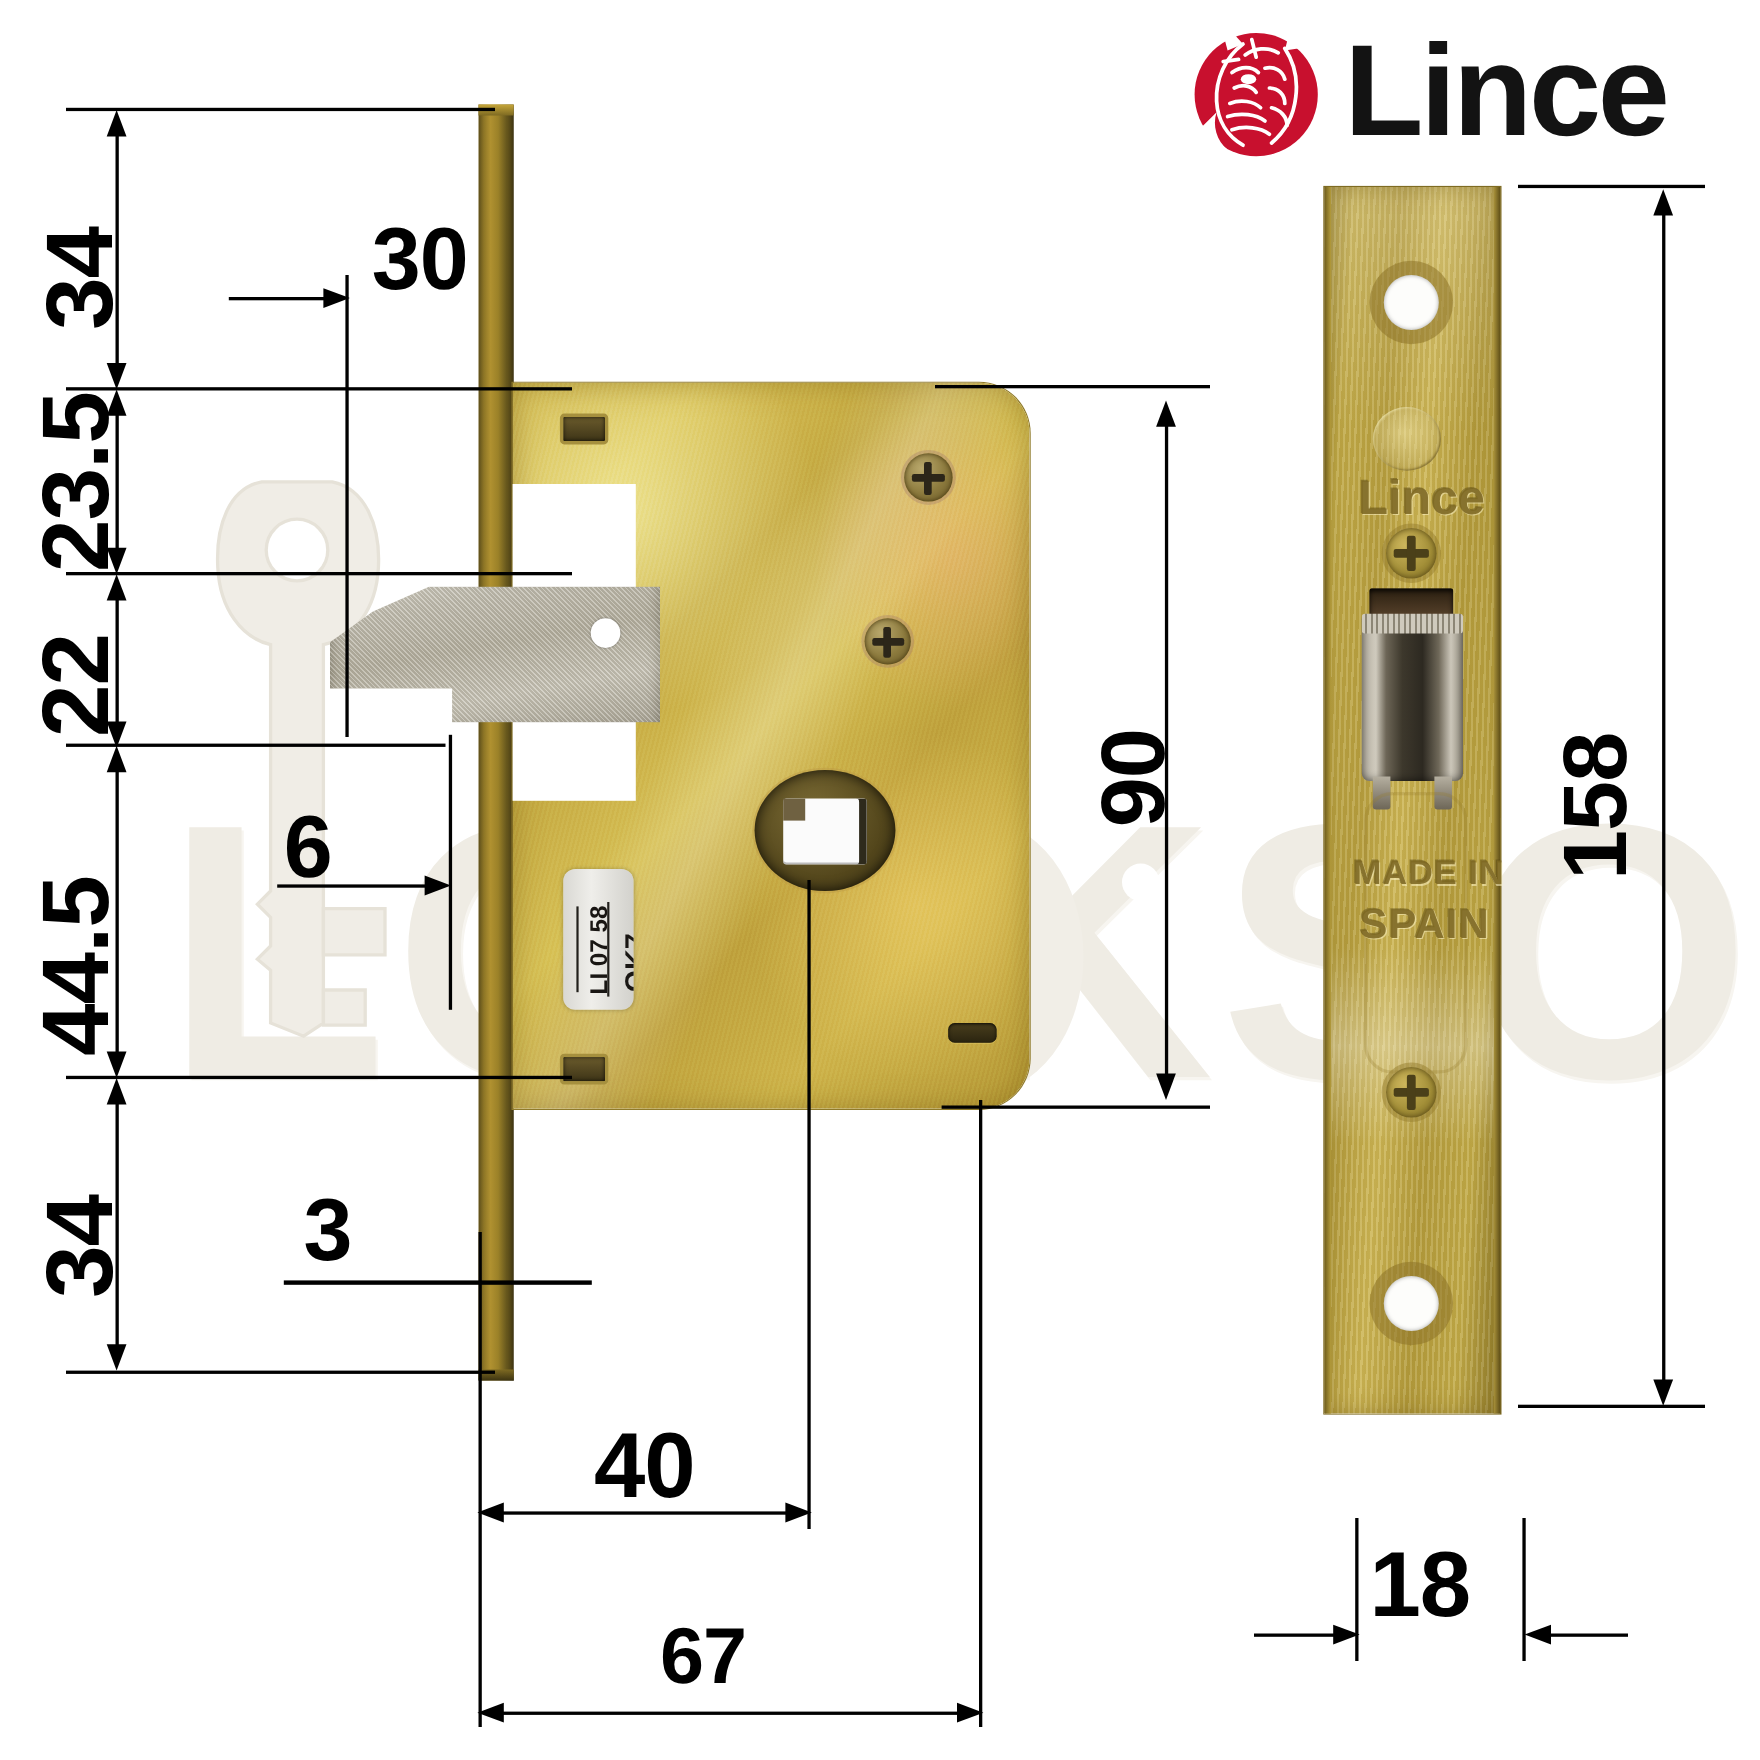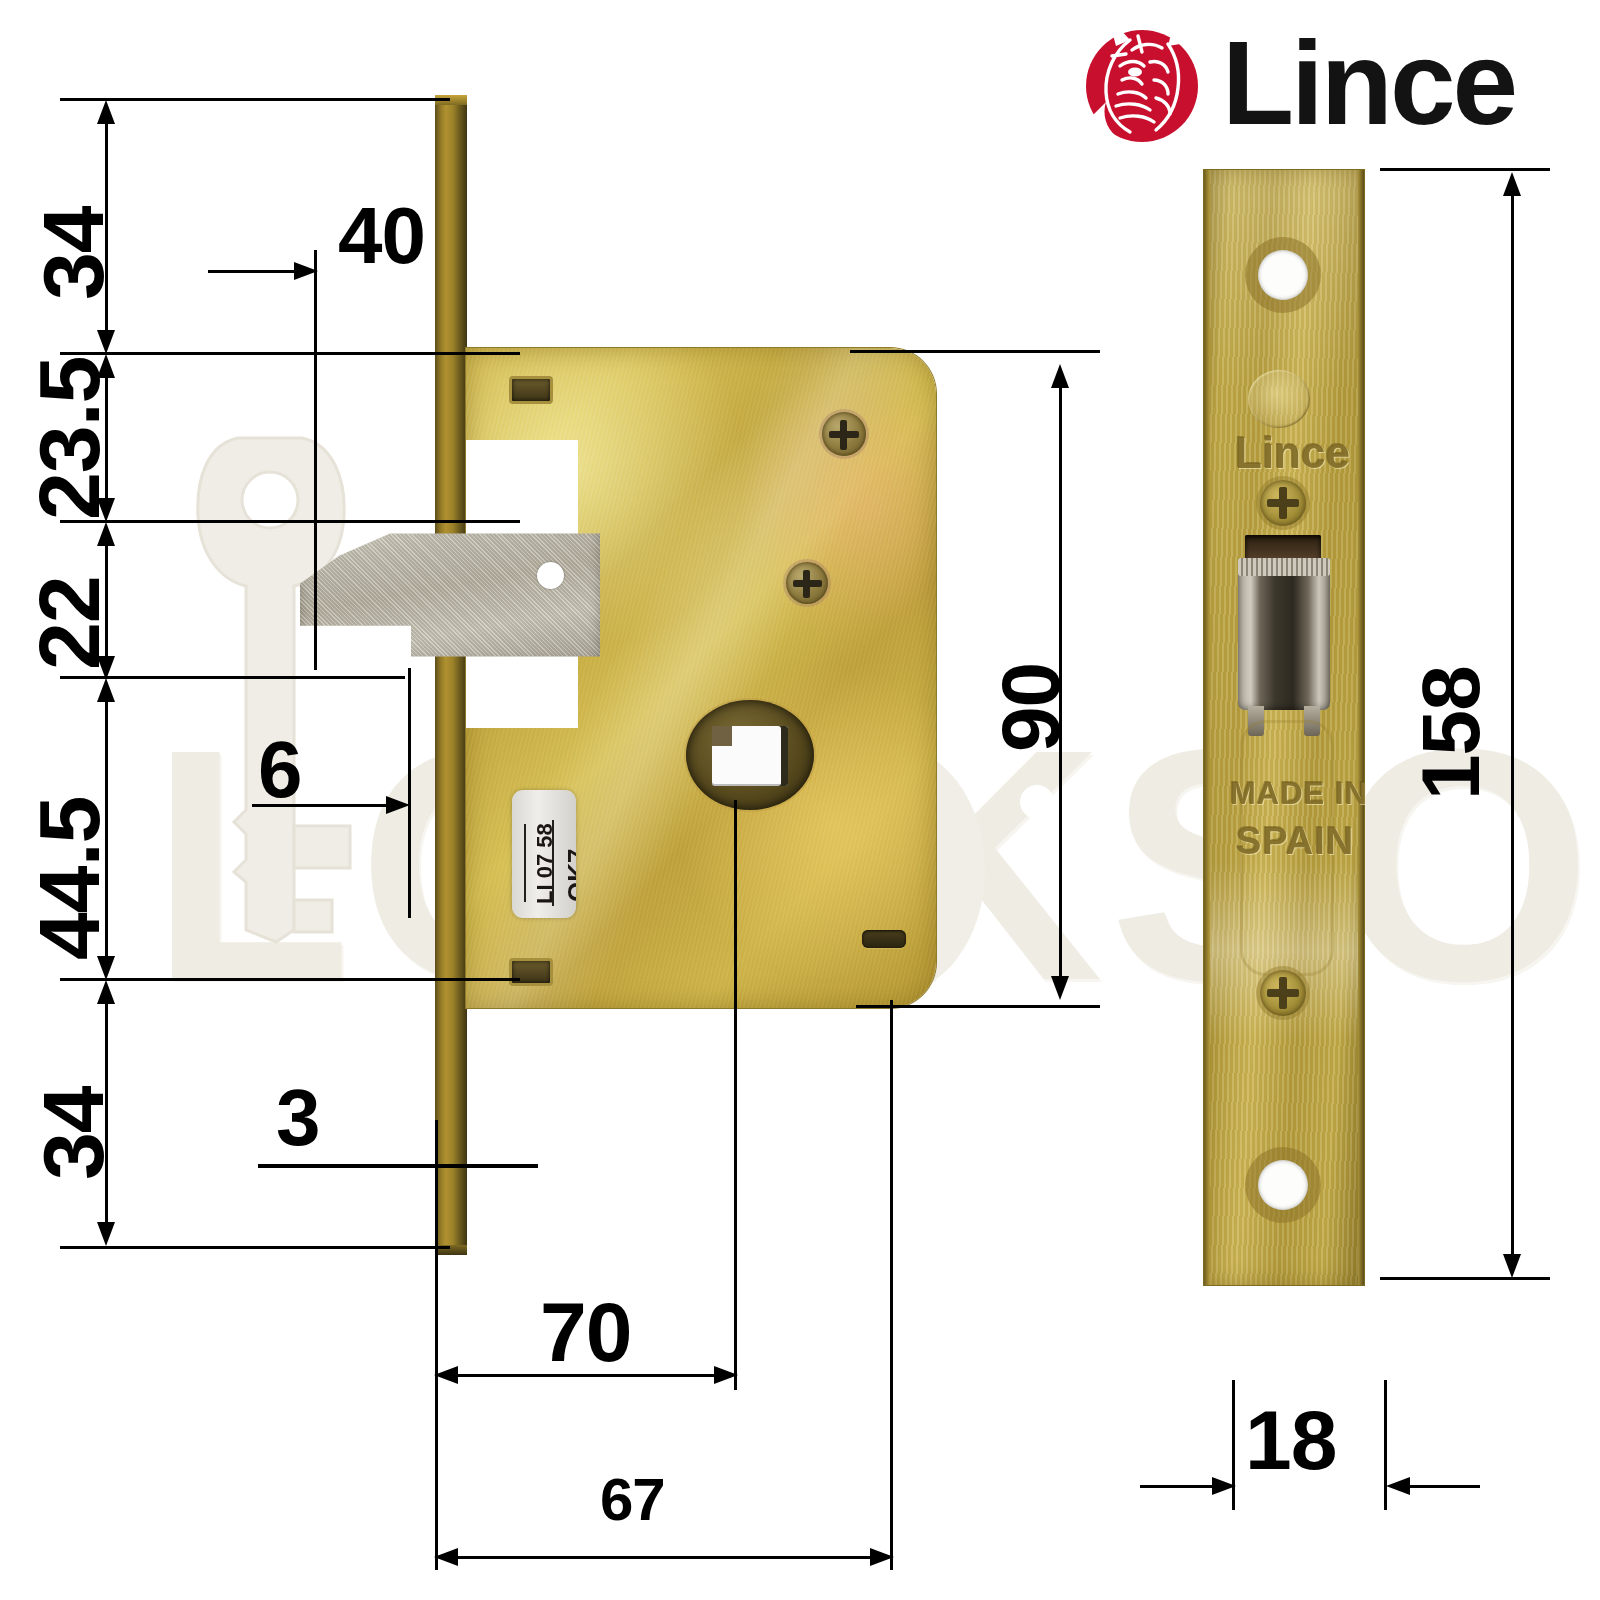--- a/index.html
+++ b/index.html
@@ -388,21 +388,21 @@
   <div class="dim rot" style="left:26px;top:960px;font-size:86px;">44.5</div>
 
   <div class="ln v" style="left:105px;top:988px;height:250px;"></div>
   <div class="arw arw-up" style="left:97px;top:980px;"></div>
   <div class="arw arw-dn" style="left:97px;top:1222px;"></div>
   <div class="dim rot" style="left:30px;top:1180px;font-size:86px;">34</div>
 
   <div class="ln v ext" style="left:314px;top:250px;height:420px;"></div>
   <div class="ln h" style="left:208px;top:270px;width:90px;"></div>
   <div class="arw arw-rt" style="left:294px;top:262px;"></div>
-  <div class="dim" style="left:338px;top:196px;font-size:80px;">40</div>
+  <div class="dim" style="left:338px;top:196px;font-size:80px;">30</div>
 
   <div class="ln v ext" style="left:408px;top:668px;height:250px;"></div>
   <div class="ln h" style="left:252px;top:804px;width:138px;"></div>
   <div class="arw arw-rt" style="left:386px;top:796px;"></div>
   <div class="dim" style="left:258px;top:730px;font-size:80px;">6</div>
 
   <div class="ln h" style="left:258px;top:1164px;width:280px;height:4px;"></div>
   <div class="dim" style="left:276px;top:1078px;font-size:80px;">3</div>
 
   <div class="ln h ext" style="left:850px;top:350px;width:250px;"></div>
@@ -417,27 +417,27 @@
   <div class="ln v" style="left:1511px;top:180px;height:1088px;"></div>
   <div class="arw arw-up" style="left:1503px;top:172px;"></div>
   <div class="arw arw-dn" style="left:1503px;top:1254px;"></div>
   <div class="dim rot" style="left:1410px;top:800px;font-size:82px;">158</div>
 
   <div class="ln v ext" style="left:435px;top:1120px;height:450px;"></div>
   <div class="ln v ext" style="left:734px;top:800px;height:590px;"></div>
   <div class="ln h" style="left:447px;top:1374px;width:278px;"></div>
   <div class="arw arw-lf" style="left:434px;top:1366px;"></div>
   <div class="arw arw-rt" style="left:714px;top:1366px;"></div>
-  <div class="dim" style="left:540px;top:1290px;font-size:84px;">70</div>
+  <div class="dim" style="left:540px;top:1290px;font-size:84px;">40</div>
 
   <div class="ln v ext" style="left:890px;top:1000px;height:570px;"></div>
   <div class="ln h" style="left:447px;top:1556px;width:434px;"></div>
   <div class="arw arw-lf" style="left:434px;top:1548px;"></div>
   <div class="arw arw-rt" style="left:870px;top:1548px;"></div>
-  <div class="dim" style="left:600px;top:1470px;font-size:60px;">67</div>
+  <div class="dim" style="left:600px;top:1470px;font-size:72px;">67</div>
 
   <div class="ln v ext" style="left:1232px;top:1380px;height:130px;"></div>
   <div class="ln v ext" style="left:1384px;top:1380px;height:130px;"></div>
   <div class="ln h" style="left:1140px;top:1485px;width:82px;"></div>
   <div class="arw arw-rt" style="left:1212px;top:1477px;"></div>
   <div class="ln h" style="left:1398px;top:1485px;width:82px;"></div>
   <div class="arw arw-lf" style="left:1386px;top:1477px;"></div>
   <div class="dim" style="left:1245px;top:1398px;font-size:84px;">18</div>
 
 </div>

